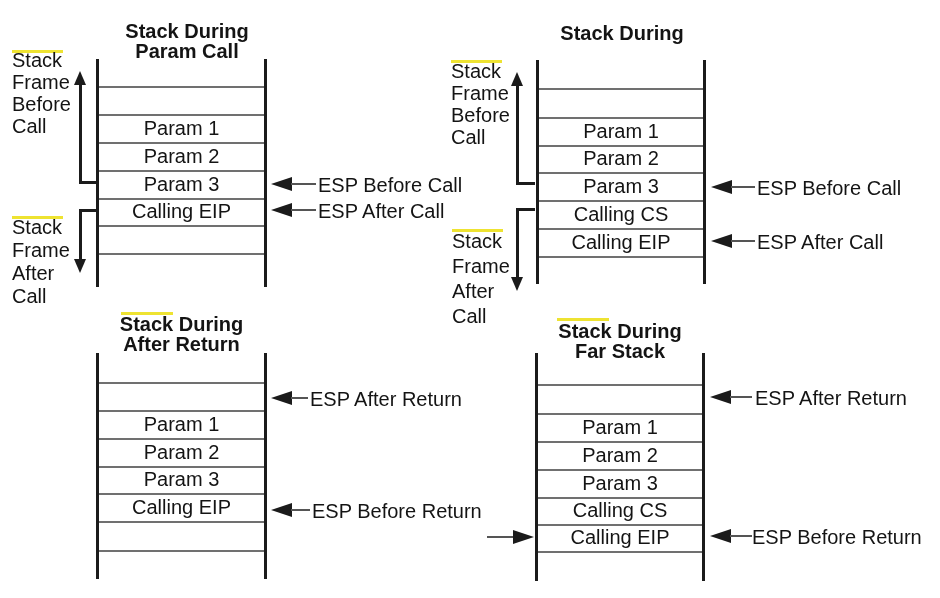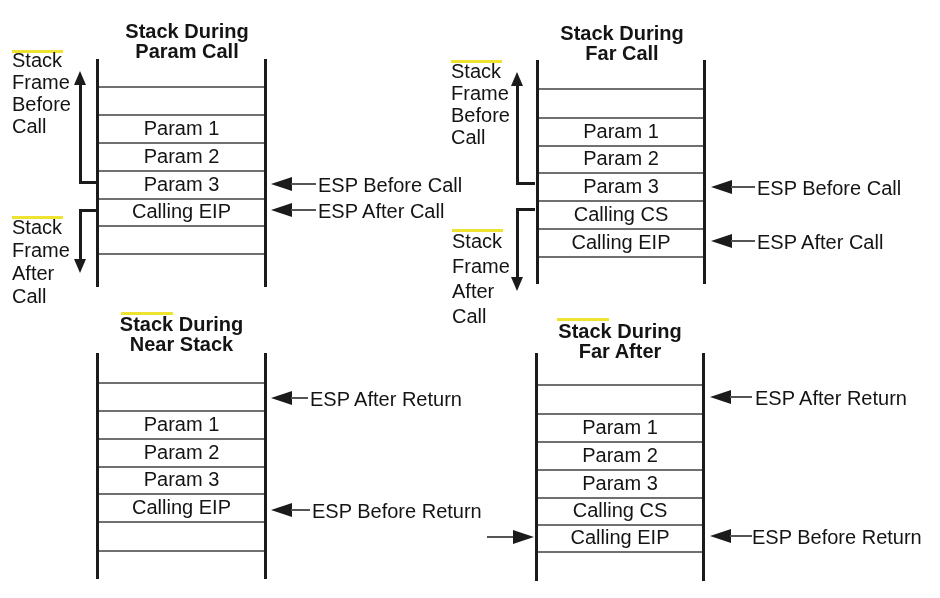--- a/index.html
+++ b/index.html
@@ -88,21 +88,20 @@
     <div>
       <div class="ah-left" style="left:271px;top:203px;"></div>
       <div class="tail" style="left:291px;top:209px;width:25px;"></div>
       <span class="esp-text" style="left:318px;top:201px;">ESP After Call</span>
     </div>
   </div>
 
   <div>
     <div class="title" style="left:537px;top:23px;width:170px;">
       <div>Stack During</div>
-      <div>Far Call</div>
     </div>
 
     <div class="wall" style="left:536px;top:60px;height:224px;"></div>
     <div class="wall" style="left:703px;top:60px;height:224px;"></div>
     <div class="rl" style="left:539px;top:88px;width:164px;"></div>
     <div class="rl" style="left:539px;top:117px;width:164px;"></div>
     <div class="rl" style="left:539px;top:145px;width:164px;"></div>
     <div class="rl" style="left:539px;top:172px;width:164px;"></div>
     <div class="rl" style="left:539px;top:200px;width:164px;"></div>
     <div class="rl" style="left:539px;top:228px;width:164px;"></div>
@@ -149,21 +148,21 @@
       <div class="ah-left" style="left:711px;top:234px;"></div>
       <div class="tail" style="left:731px;top:240px;width:24px;"></div>
       <span class="esp-text" style="left:757px;top:232px;">ESP After Call</span>
     </div>
   </div>
 
   <div>
     <div class="hl" style="left:121px;top:312px;width:52px;"></div>
     <div class="title" style="left:96px;top:314px;width:171px;">
       <div>Stack During</div>
-      <div>Near Stack</div>
+      <div>After Return</div>
     </div>
 
     <div class="wall" style="left:96px;top:353px;height:226px;"></div>
     <div class="wall" style="left:264px;top:353px;height:226px;"></div>
     <div class="rl" style="left:99px;top:382px;width:165px;"></div>
     <div class="rl" style="left:99px;top:410px;width:165px;"></div>
     <div class="rl" style="left:99px;top:438px;width:165px;"></div>
     <div class="rl" style="left:99px;top:466px;width:165px;"></div>
     <div class="rl" style="left:99px;top:493px;width:165px;"></div>
     <div class="rl" style="left:99px;top:521px;width:165px;"></div>
@@ -183,21 +182,21 @@
       <div class="ah-left" style="left:271px;top:503px;"></div>
       <div class="tail" style="left:291px;top:509px;width:19px;"></div>
       <span class="esp-text" style="left:312px;top:501px;">ESP Before Return</span>
     </div>
   </div>
 
   <div>
     <div class="hl" style="left:557px;top:318px;width:52px;"></div>
     <div class="title" style="left:535px;top:321px;width:170px;">
       <div>Stack During</div>
-      <div>Far After</div>
+      <div>Far Stack</div>
     </div>
 
     <div class="wall" style="left:535px;top:353px;height:228px;"></div>
     <div class="wall" style="left:702px;top:353px;height:228px;"></div>
     <div class="rl" style="left:538px;top:384px;width:164px;"></div>
     <div class="rl" style="left:538px;top:413px;width:164px;"></div>
     <div class="rl" style="left:538px;top:441px;width:164px;"></div>
     <div class="rl" style="left:538px;top:469px;width:164px;"></div>
     <div class="rl" style="left:538px;top:497px;width:164px;"></div>
     <div class="rl" style="left:538px;top:524px;width:164px;"></div>

